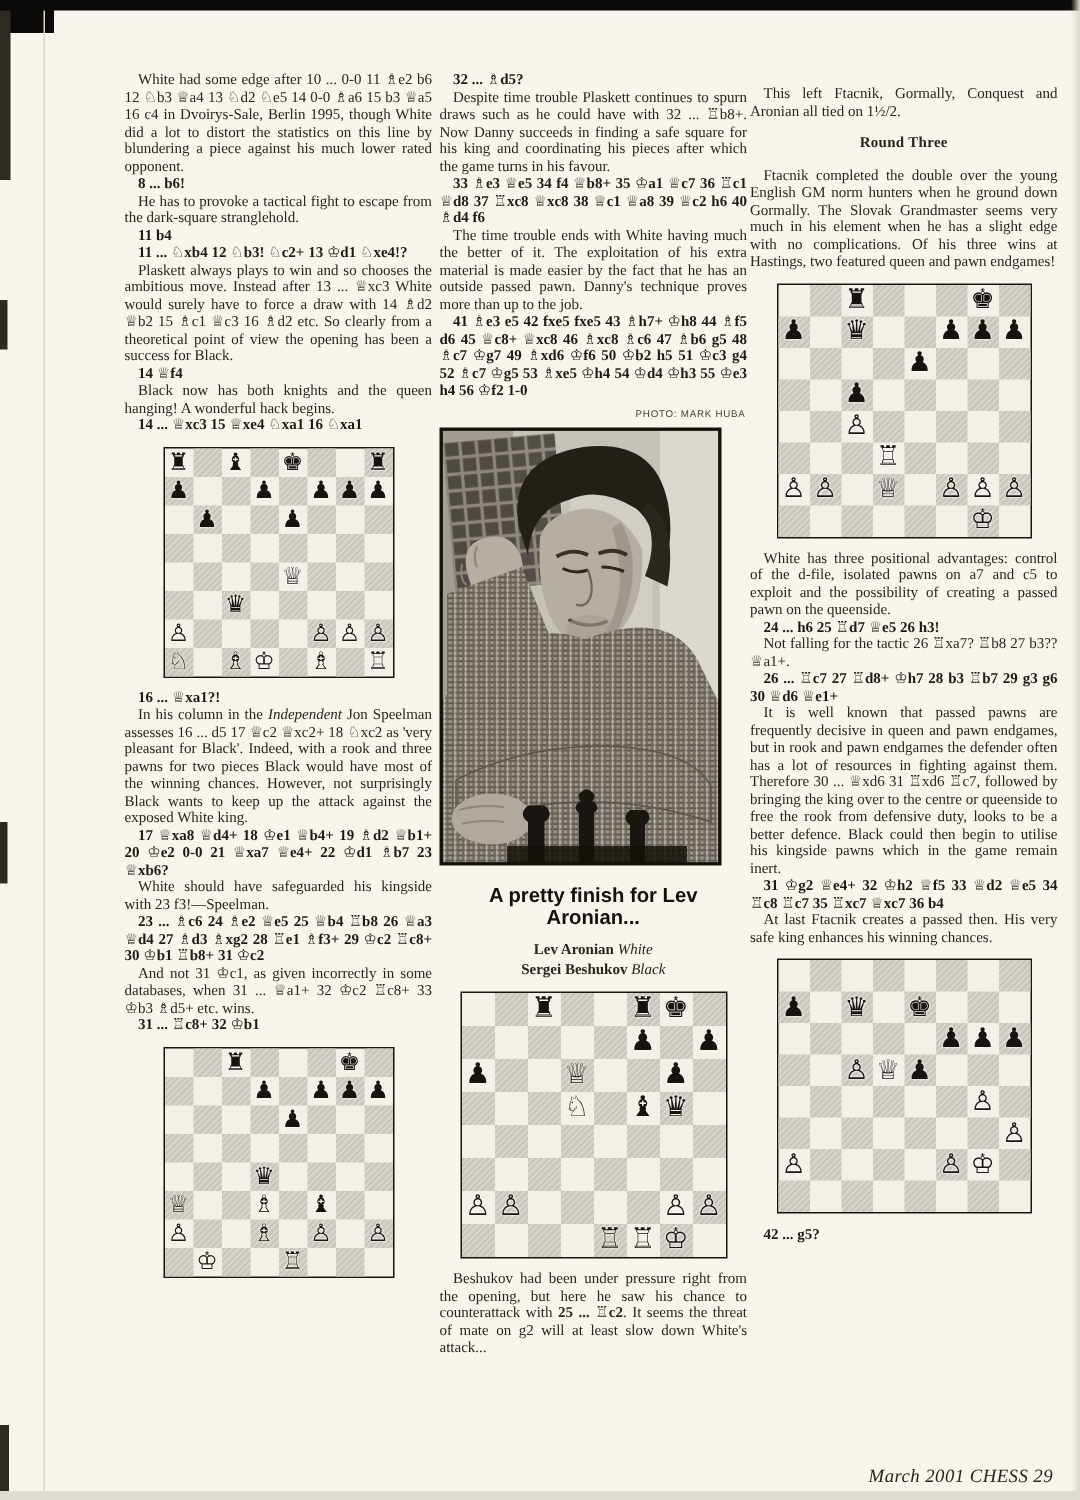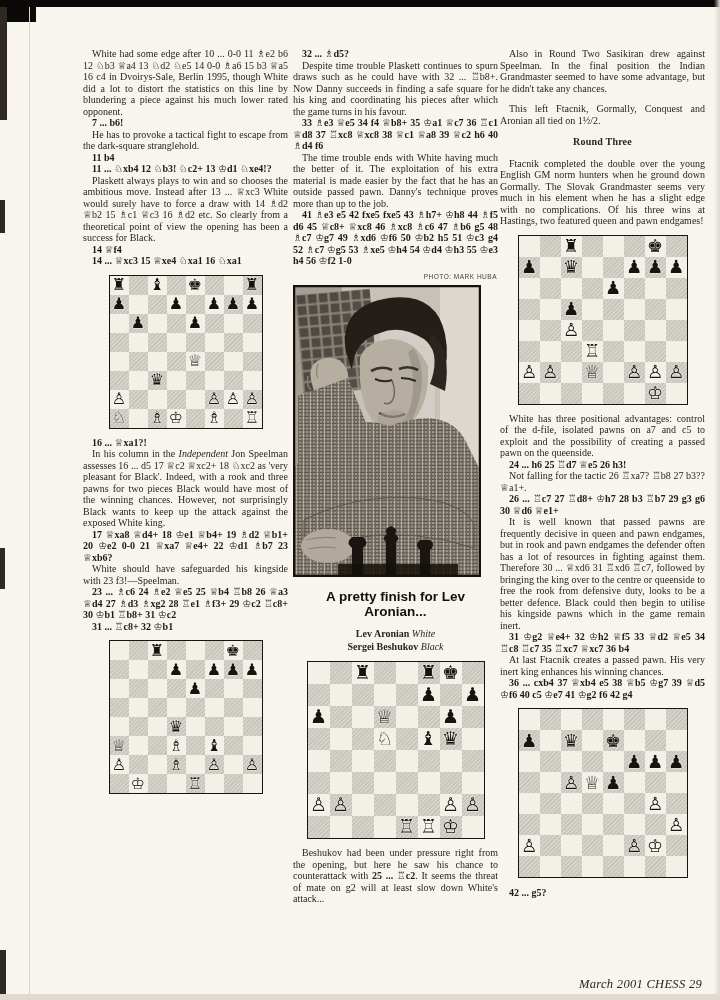--- a/index.html
+++ b/index.html
@@ -45,26 +45,27 @@
   <div class="edgestrip" style="top:7px;width:7px;height:113px;"></div>
   <div class="edgestrip" style="top:200px;width:5px;height:33px;"></div>
   <div class="edgestrip" style="top:548px;width:5px;height:41px;"></div>
   <div class="edgestrip" style="top:950px;width:6px;height:50px;"></div>
   <div class="foldline"></div>
   <div class="rightshade"></div>
   <div class="bottomshade"></div>
 
   <div class="col" id="col1">
       <p class="">White had some edge after 10 ... 0-0 11 ♗e2 b6 12 ♘b3 ♕a4 13 ♘d2 ♘e5 14 0-0 ♗a6 15 b3 ♕a5 16 c4 in Dvoirys-Sale, Berlin 1995, though White did a lot to distort the statistics on this line by blundering a piece against his much lower rated opponent.</p>
-      <p class="moves">7 ... b6!</p>
+      <p class="moves">8 ... b6!</p>
       <p class="">He has to provoke a tactical fight to escape from the dark-square stranglehold.</p>
       <p class="moves">11 b4</p>
       <p class="moves">11 ... ♘xb4 12 ♘b3! ♘c2+ 13 ♔d1 ♘xe4!?</p>
       <p class="">Plaskett always plays to win and so chooses the ambitious move. Instead after 13 ... ♕xc3 White would surely have to force a draw with 14 ♗d2 ♕b2 15 ♗c1 ♕c3 16 ♗d2 etc. So clearly from a theoretical point of view the opening has been a success for Black.</p>
       <p class="moves">14 ♕f4</p>
+      <p class="">Black now has both knights and the queen hanging! A wonderful hack begins.</p>
       <p class="moves">14 ... ♕xc3 15 ♕xe4 ♘xa1 16 ♘xa1</p>
       <div class="diagram" style="width: 152px;">
         <div class="dgrid" style="grid-template-columns: repeat(8, 19px); grid-auto-rows: 19px;">
           <div class="sq" style="font-size: 16px;">
             <span class="pc">♜</span>
           </div>
           <div class="sq dark" style="font-size: 16px;"></div>
           <div class="sq" style="font-size: 16px;">
             <span class="pc">♝</span>
           </div>
@@ -169,20 +170,21 @@
           <div class="sq" style="font-size: 16px;">
             <span class="pc">♖</span>
           </div>
         </div>
       </div>
       <p class="moves">16 ... ♕xa1?!</p>
       <p class="">In his column in the <i>Independent</i> Jon Speelman assesses 16 ... d5 17 ♕c2 ♕xc2+ 18 ♘xc2 as 'very pleasant for Black'. Indeed, with a rook and three pawns for two pieces Black would have most of the winning chances. However, not surprisingly Black wants to keep up the attack against the exposed White king.</p>
       <p class="moves">17 ♕xa8 ♕d4+ 18 ♔e1 ♕b4+ 19 ♗d2 ♕b1+ 20 ♔e2 0-0 21 ♕xa7 ♕e4+ 22 ♔d1 ♗b7 23 ♕xb6?</p>
       <p class="">White should have safeguarded his kingside with 23 f3!—Speelman.</p>
       <p class="moves">23 ... ♗c6 24 ♗e2 ♕e5 25 ♕b4 ♖b8 26 ♕a3 ♕d4 27 ♗d3 ♗xg2 28 ♖e1 ♗f3+ 29 ♔c2 ♖c8+ 30 ♔b1 ♖b8+ 31 ♔c2</p>
+      <p class="">And not 31 ♔c1, as given incorrectly in some databases, when 31 ... ♕a1+ 32 ♔c2 ♖c8+ 33 ♔b3 ♗d5+ etc. wins.</p>
       <p class="moves">31 ... ♖c8+ 32 ♔b1</p>
       <div class="diagram" style="width: 152px;">
         <div class="dgrid" style="grid-template-columns: repeat(8, 19px); grid-auto-rows: 19px;">
           <div class="sq" style="font-size: 16px;"></div>
           <div class="sq dark" style="font-size: 16px;"></div>
           <div class="sq" style="font-size: 16px;">
             <span class="pc">♜</span>
           </div>
           <div class="sq dark" style="font-size: 16px;"></div>
           <div class="sq" style="font-size: 16px;"></div>
@@ -434,21 +436,20 @@
           </div>
           <div class="sq dark" style="font-size: 19px;">
             <span class="pc">♔</span>
           </div>
           <div class="sq" style="font-size: 19px;"></div>
         </div>
       </div>
       <p class="">Beshukov had been under pressure right from the opening, but here he saw his chance to counterattack with <b>25 ... ♖c2</b>. It seems the threat of mate on g2 will at least slow down White's attack...</p>
     </div>
   <div class="col" id="col3">
-      <p class="">Also in Round Two Sasikiran drew against Speelman. In the final position the Indian Grandmaster seemed to have some advantage, but he didn't take any chances.</p>
       <p class=" gap">This left Ftacnik, Gormally, Conquest and Aronian all tied on 1½/2.</p>
       <p class="round-head">Round Three</p>
       <p class="">Ftacnik completed the double over the young English GM norm hunters when he ground down Gormally. The Slovak Grandmaster seems very much in his element when he has a slight edge with no complications. Of his three wins at Hastings, two featured queen and pawn endgames!</p>
       <div class="diagram" style="width: 168px;">
         <div class="dgrid" style="grid-template-columns: repeat(8, 21px); grid-auto-rows: 21px;">
           <div class="sq" style="font-size: 18px;"></div>
           <div class="sq dark" style="font-size: 18px;"></div>
           <div class="sq" style="font-size: 18px;">
             <span class="pc">♜</span>
           </div>
@@ -548,22 +549,21 @@
           </div>
           <div class="sq" style="font-size: 18px;"></div>
         </div>
       </div>
       <p class="">White has three positional advantages: control of the d-file, isolated pawns on a7 and c5 to exploit and the possibility of creating a passed pawn on the queenside.</p>
       <p class="moves">24 ... h6 25 ♖d7 ♕e5 26 h3!</p>
       <p class="">Not falling for the tactic 26 ♖xa7? ♖b8 27 b3?? ♕a1+.</p>
       <p class="moves">26 ... ♖c7 27 ♖d8+ ♔h7 28 b3 ♖b7 29 g3 g6 30 ♕d6 ♕e1+</p>
       <p class="">It is well known that passed pawns are frequently decisive in queen and pawn endgames, but in rook and pawn endgames the defender often has a lot of resources in fighting against them. Therefore 30 ... ♕xd6 31 ♖xd6 ♖c7, followed by bringing the king over to the centre or queenside to free the rook from defensive duty, looks to be a better defence. Black could then begin to utilise his kingside pawns which in the game remain inert.</p>
       <p class="moves">31 ♔g2 ♕e4+ 32 ♔h2 ♕f5 33 ♕d2 ♕e5 34 ♖c8 ♖c7 35 ♖xc7 ♕xc7 36 b4</p>
-      <p class="">At last Ftacnik creates a passed pawn. His very inert king enhances his winning chances.</p>
-      <p class="moves">36 ... cxb4 37 ♕xb4 e5 38 ♕b5 ♔g7 39 ♕d5 ♔f6 40 c5 ♔e7 41 ♔g2 f6 42 g4</p>
+      <p class="">At last Ftacnik creates a passed then. His very safe king enhances his winning chances.</p>
       <div class="diagram" style="width: 168px;">
         <div class="dgrid" style="grid-template-columns: repeat(8, 21px); grid-auto-rows: 21px;">
           <div class="sq" style="font-size: 18px;"></div>
           <div class="sq dark" style="font-size: 18px;"></div>
           <div class="sq" style="font-size: 18px;"></div>
           <div class="sq dark" style="font-size: 18px;"></div>
           <div class="sq" style="font-size: 18px;"></div>
           <div class="sq dark" style="font-size: 18px;"></div>
           <div class="sq" style="font-size: 18px;"></div>
           <div class="sq dark" style="font-size: 18px;"></div>

